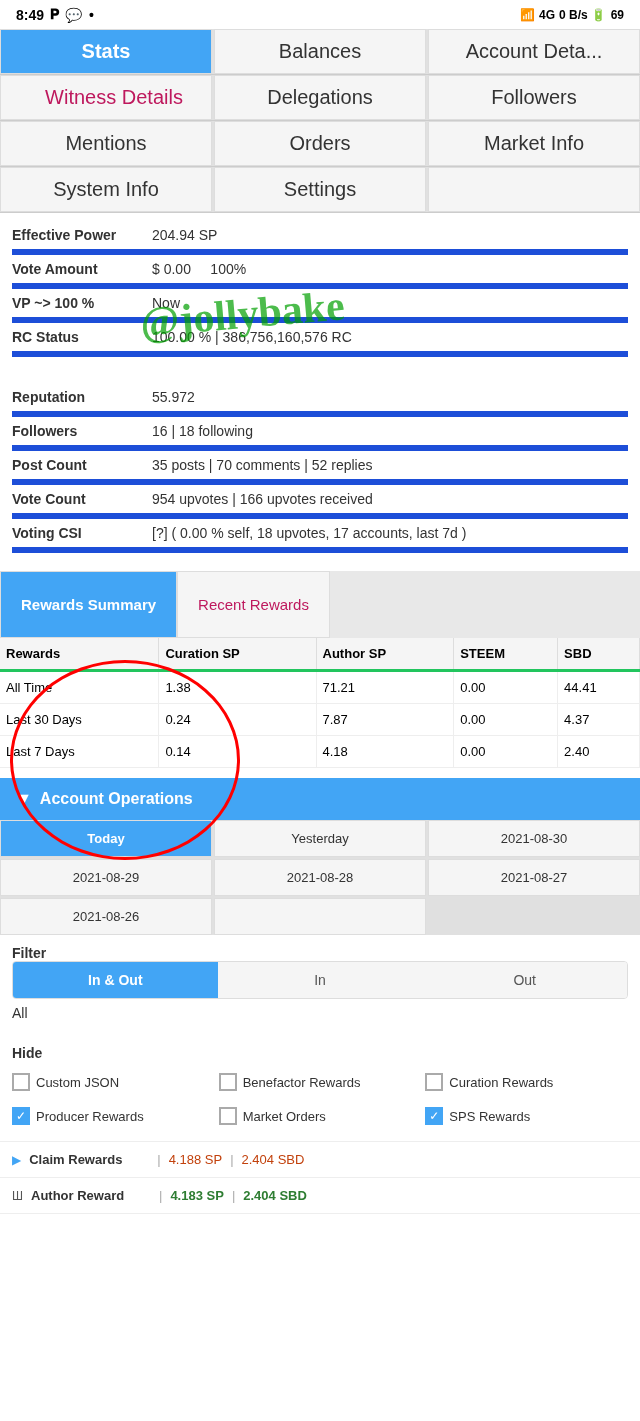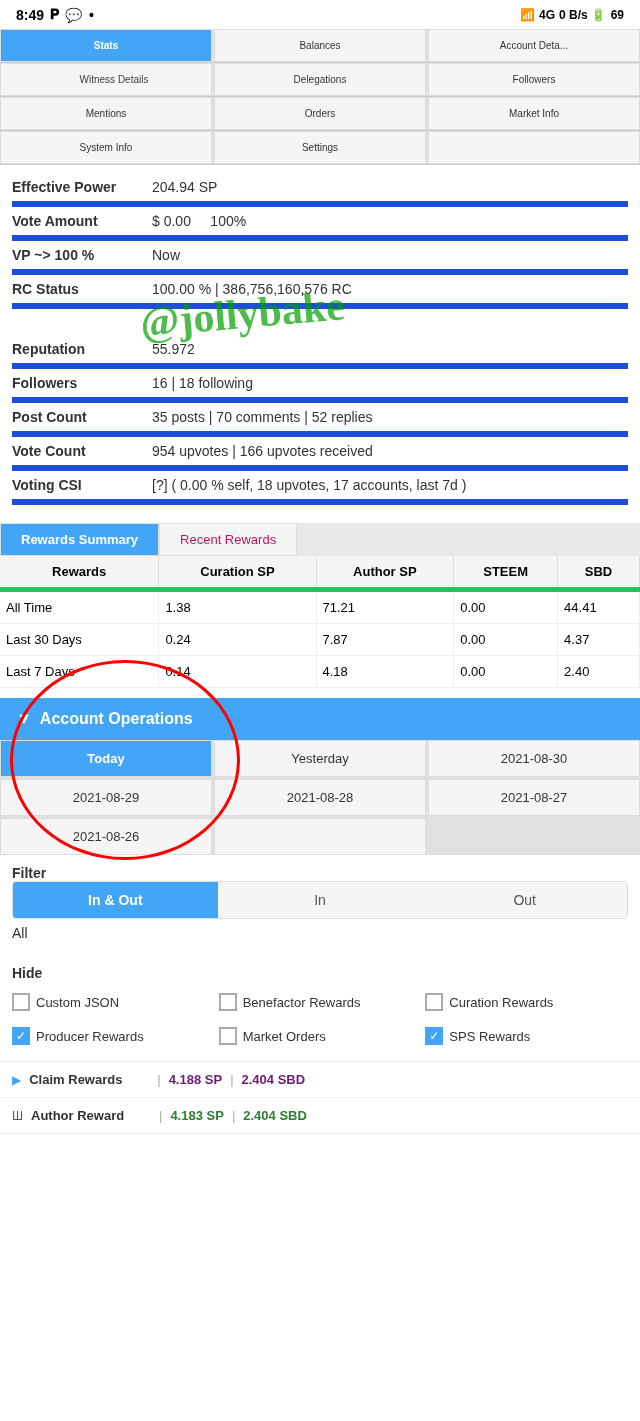--- a/index.html
+++ b/index.html
@@ -24,32 +24,32 @@
       display: grid;
       grid-template-columns: repeat(3, 1fr);
       gap: 2px;
       background: #e0e0e0;
       border-bottom: 1px solid #ccc;
     }
     .nav-item {
       background: #f5f5f5;
       padding: 10px 8px;
       text-align: center;
-      font-size: 10px;
+      font-size: 20px;
       color: #333;
       cursor: pointer;
       border: 1px solid #ddd;
     }
     .nav-item.active {
       background: #42a5f5;
       color: #fff;
       font-weight: bold;
     }
     .nav-item.disabled {
-      color: #404040;
+      color: #be185d;
       padding-left: 24px;
     }
 
     
     .stats-section {
       padding: 8px 12px;
     }
     .stat-row {
       display: flex;
       align-items: center;
@@ -71,22 +71,22 @@
       height: 10px;
     }
 
     
     .rewards-header {
       display: flex;
       background: #e8e8e8;
       margin-top: 10px;
     }
     .rewards-tab {
-      padding: 8px 20px;
-      font-size: 13px;
+      padding: 24px 20px;
+      font-size: 15px;
       cursor: pointer;
       border: 1px solid #ddd;
     }
     .rewards-tab.active {
       background: #42a5f5;
       color: #fff;
       font-weight: bold;
     }
     .rewards-tab.inactive {
       background: #f5f5f5;
@@ -94,23 +94,23 @@
     }
 
     .rewards-table {
       width: 100%;
       border-collapse: collapse;
       font-size: 13px;
     }
     .rewards-table th {
       background: #f5f5f5;
       padding: 8px 6px;
-      text-align: center;
-      font-weight: bold;
-      border-bottom: 5px solid #22c55e;
+      text-align: left;
+      font-weight: bold;
+      border-bottom: 3px solid #22c55e;
       border-right: 1px solid #ddd;
     }
     .rewards-table td {
       padding: 8px 6px;
       border-bottom: 1px solid #eee;
       border-right: 1px solid #eee;
     }
     .rewards-table tr:nth-child(odd) td {
       background: #fff;
     }
@@ -251,22 +251,21 @@
       min-width: 120px;
     }
     .op-divider {
       color: #aaa;
     }
     .op-value-green {
       color: #2e7d32;
       font-weight: bold;
     }
     .op-value {
-      color: #701a75;
-      font-weight: bold;
+      color: #c2410c;
     }
 
     
     .watermark {
       position: absolute;
       top: 290px;
       left: 140px;
       font-size: 42px;
       font-weight: bold;
       color: rgba(0, 160, 0, 0.7);

